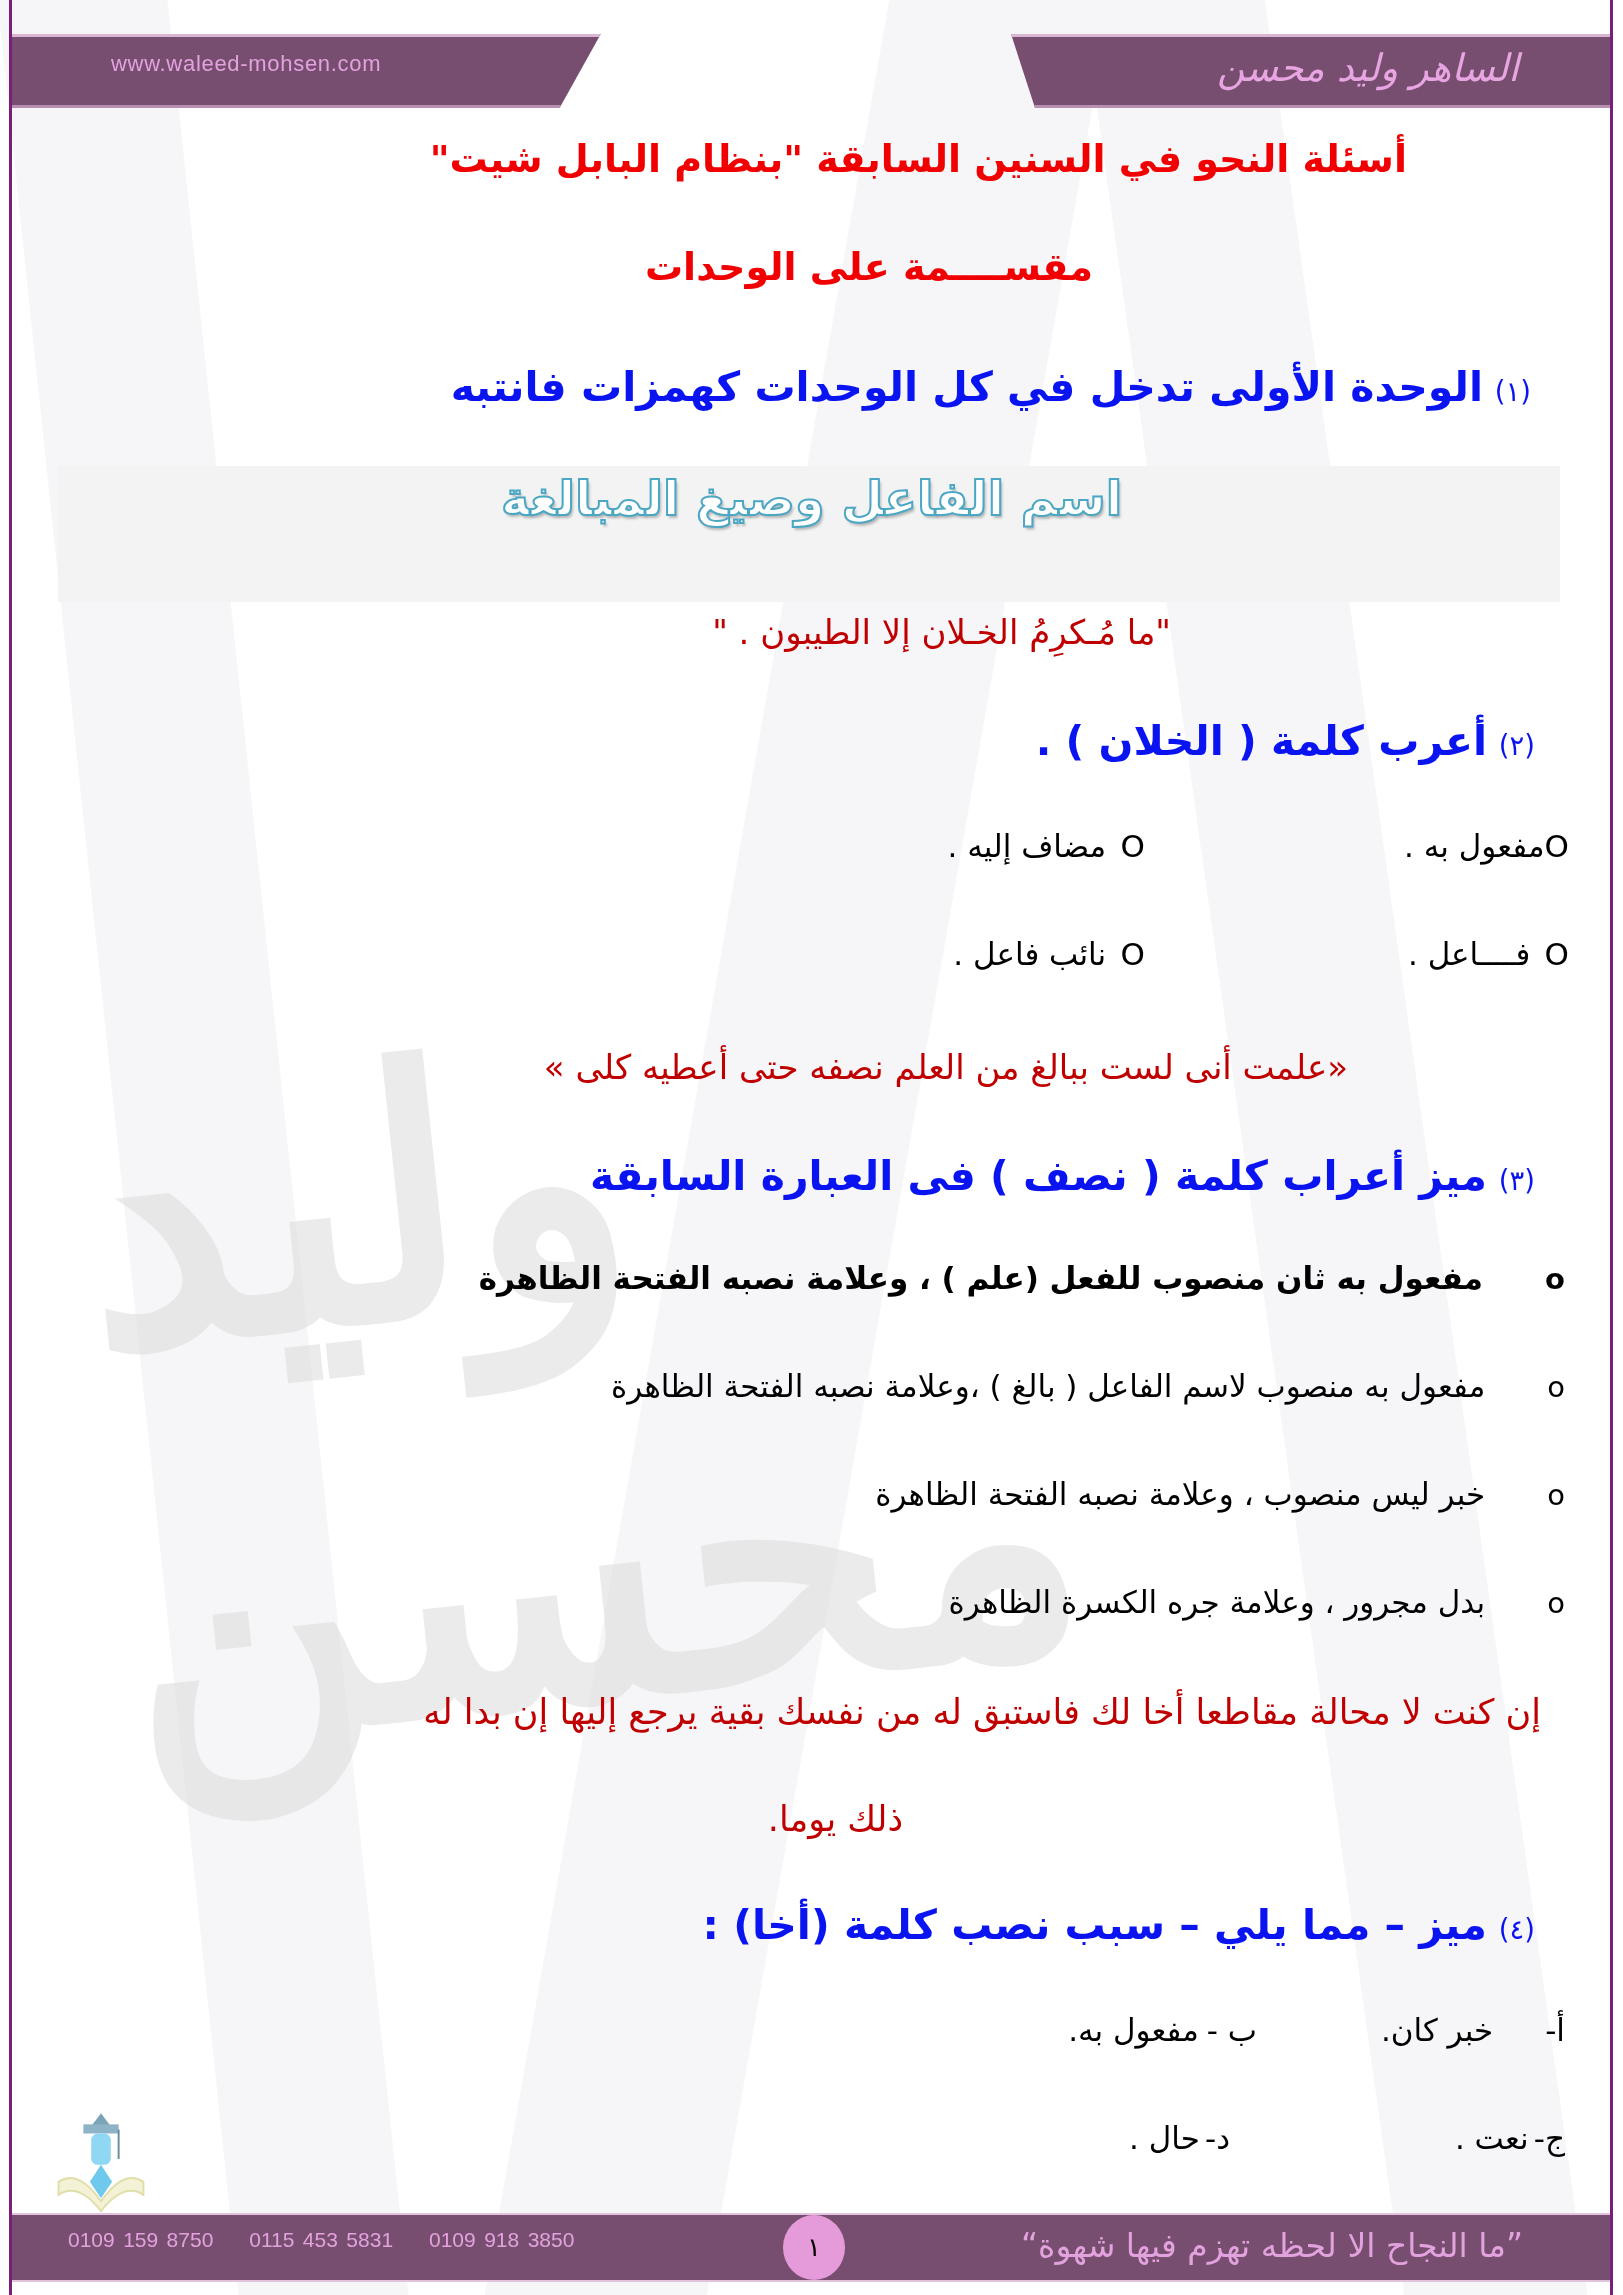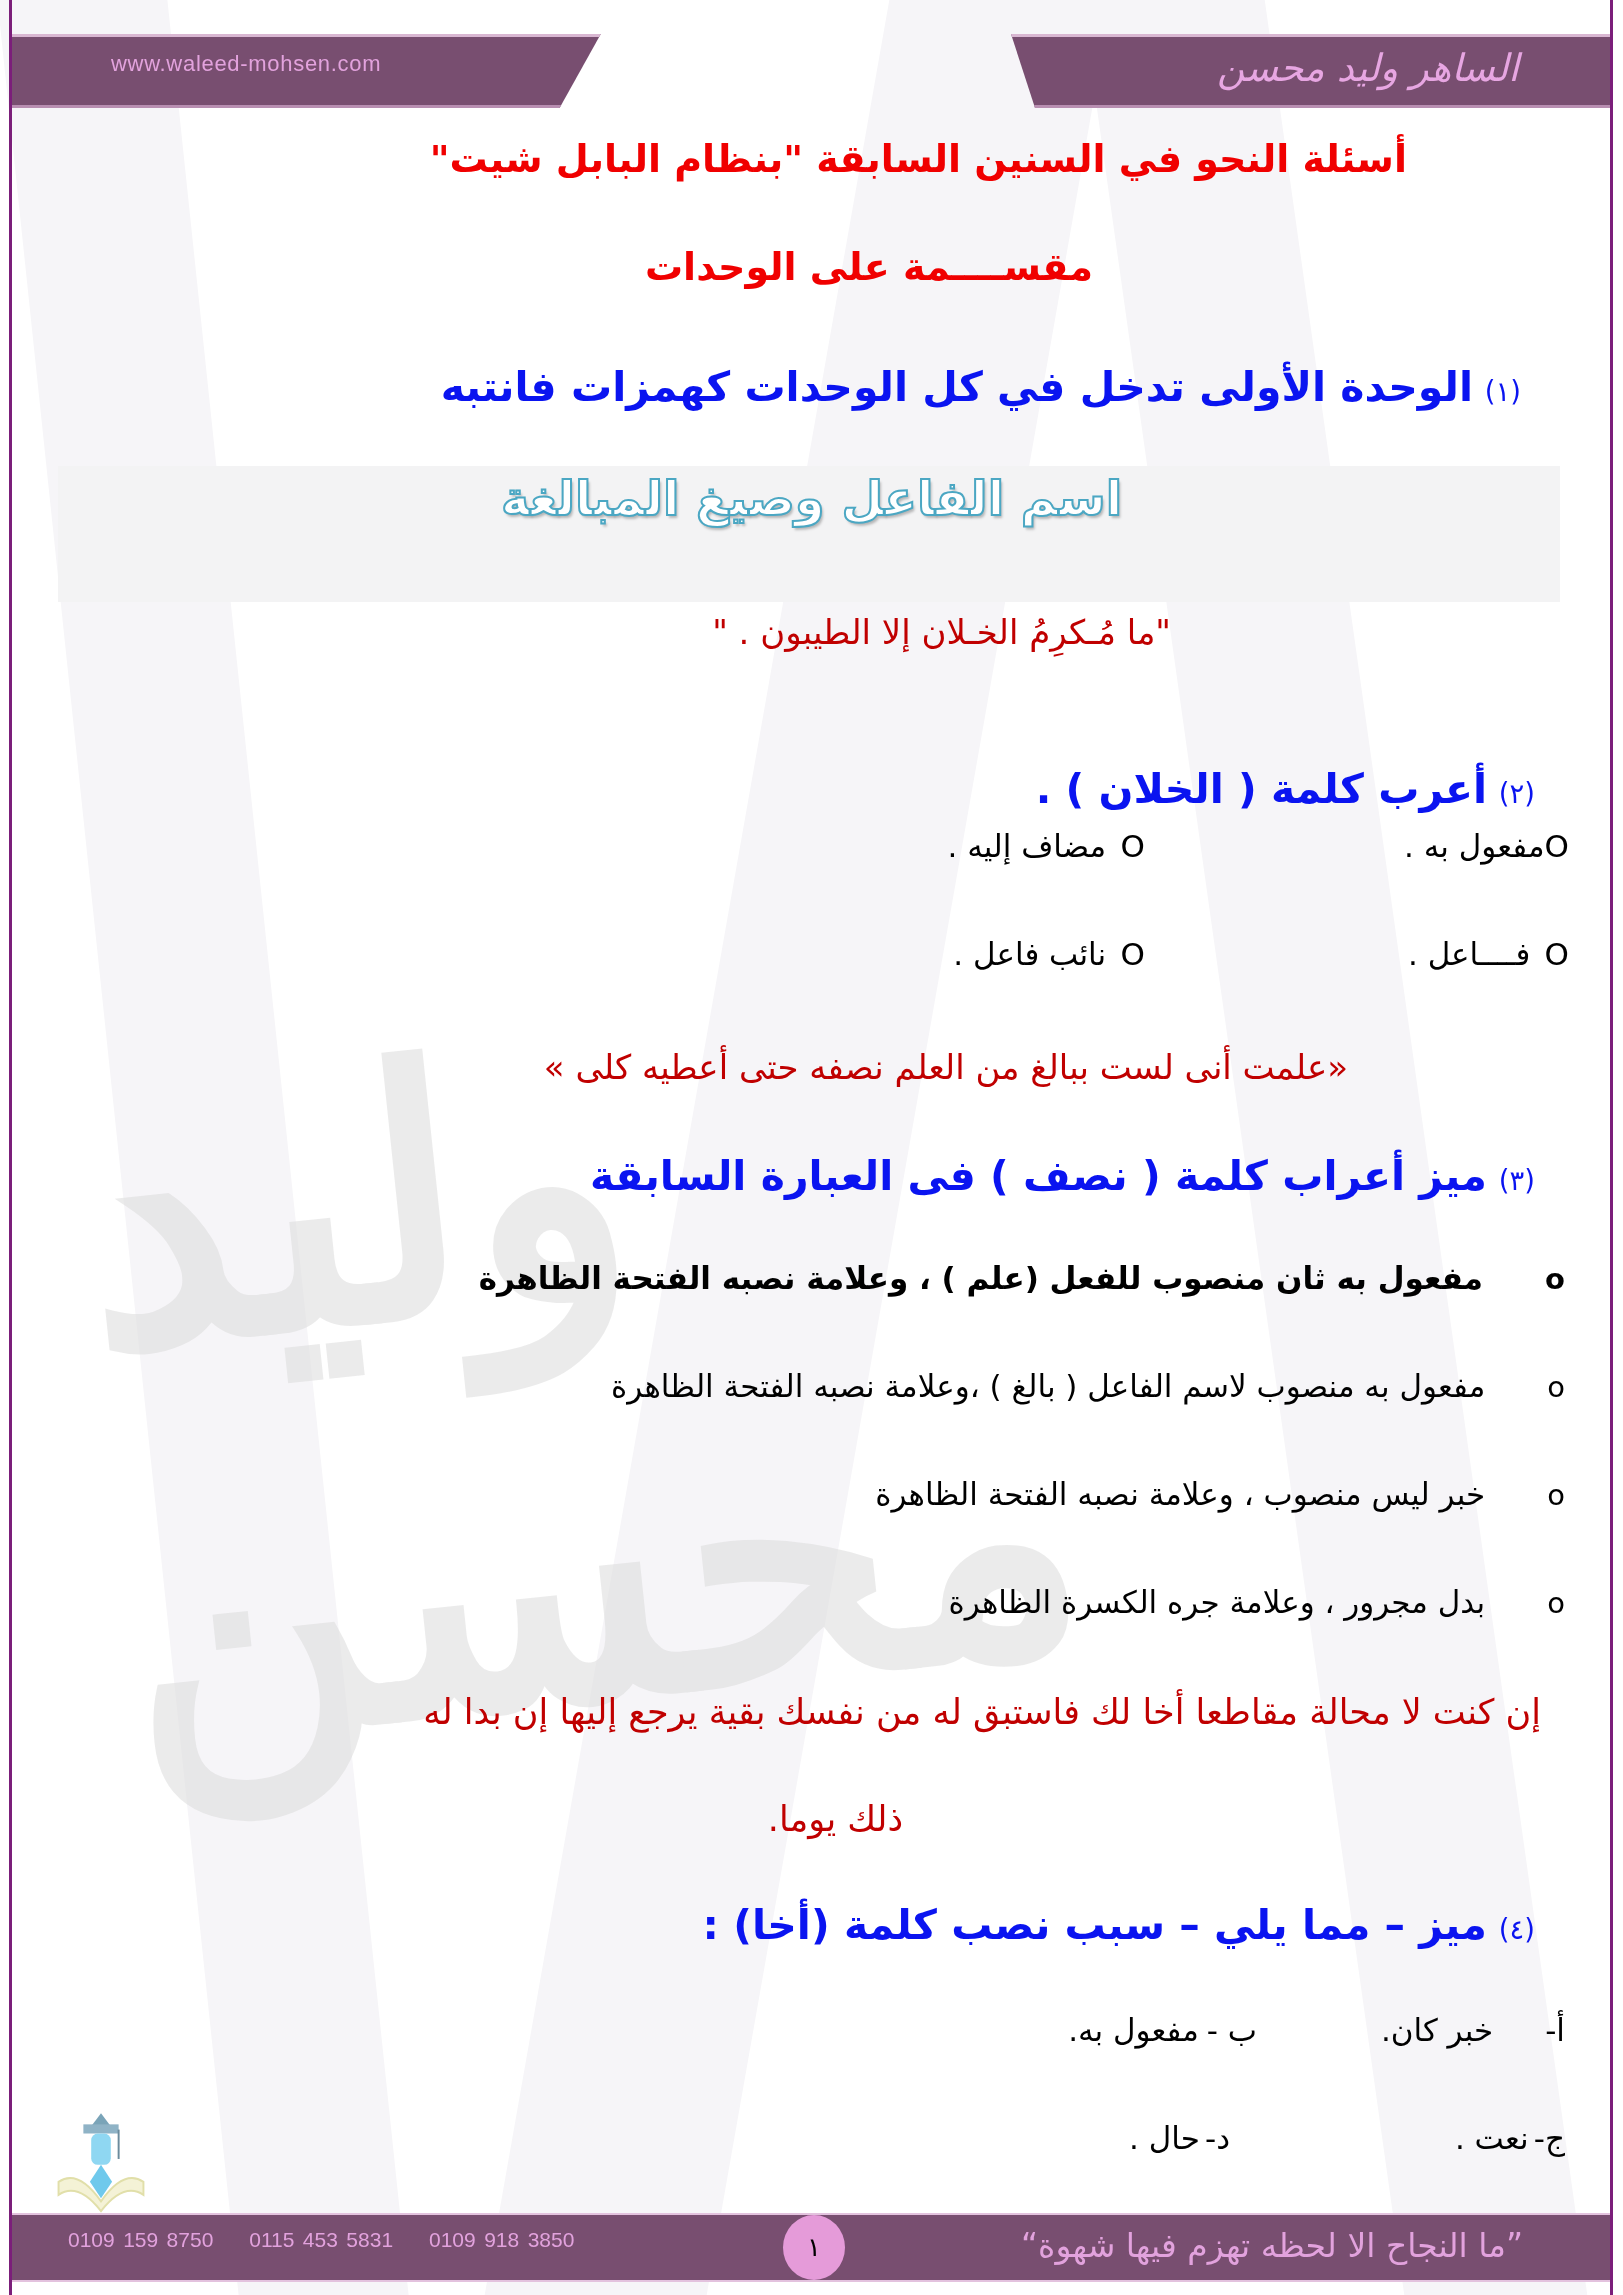--- a/index.html
+++ b/index.html
@@ -90,27 +90,27 @@
 <div class="brand-logo">الساهر وليد محسن</div>
 
 <div class="banner"></div>
 <div class="banner-text">اسم الفاعل وصيغ المبالغة</div>
 
 <div class="content">
 
   <div class="line title-red" style="right:216px;top:137px;">أسئلة النحو في السنين السابقة "بنظام البابل شيت"</div>
   <div class="line title-red" style="right:530px;top:245px;">مقســــمة على الوحدات</div>
 
-  <div class="line q-head" style="right:102px;top:363px;">
+  <div class="line q-head" style="right:92px;top:363px;">
     <span class="q-num">(١)</span><span>الوحدة الأولى تدخل في كل الوحدات كهمزات فانتبه</span>
   </div>
 
   <div class="line quote-red" style="right:452px;top:612px;">"ما مُـكرِمُ الخـلان إلا الطيبون . "</div>
 
-  <div class="line q-head" style="right:88px;top:717px;margin-top:48px;">
+  <div class="line q-head" style="right:88px;top:717px;">
     <span class="q-num">(٢)</span><span>أعرب كلمة ( الخلان ) .</span>
   </div>
   <div class="line opt" style="right:54px;top:828px;">
     <span>O</span><span>مفعول به .</span>
   </div>
   <div class="line opt" style="right:478px;top:828px;">
     <span style="margin-left:14.4px;">O</span><span>مضاف إليه .</span>
   </div>
   <div class="line opt" style="right:54px;top:936px;">
     <span style="margin-left:14.4px;">O</span><span>فــــاعل .</span>

